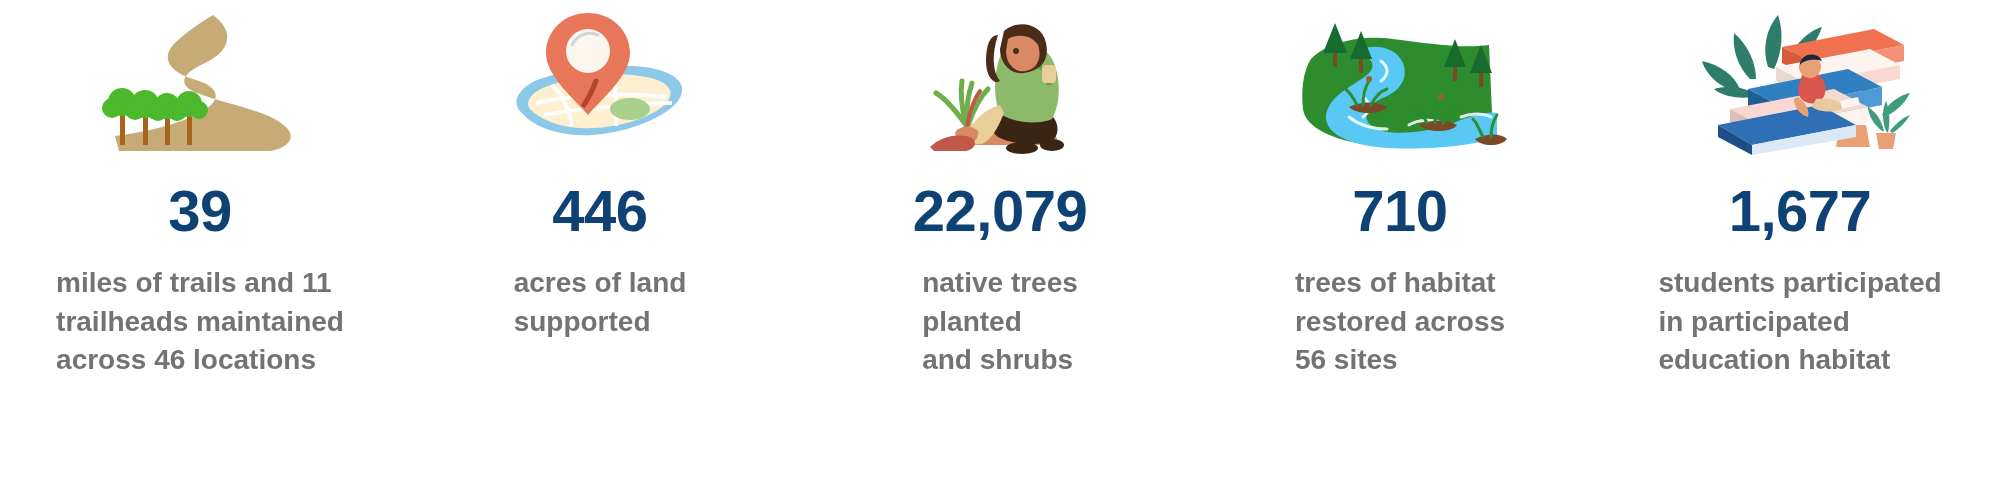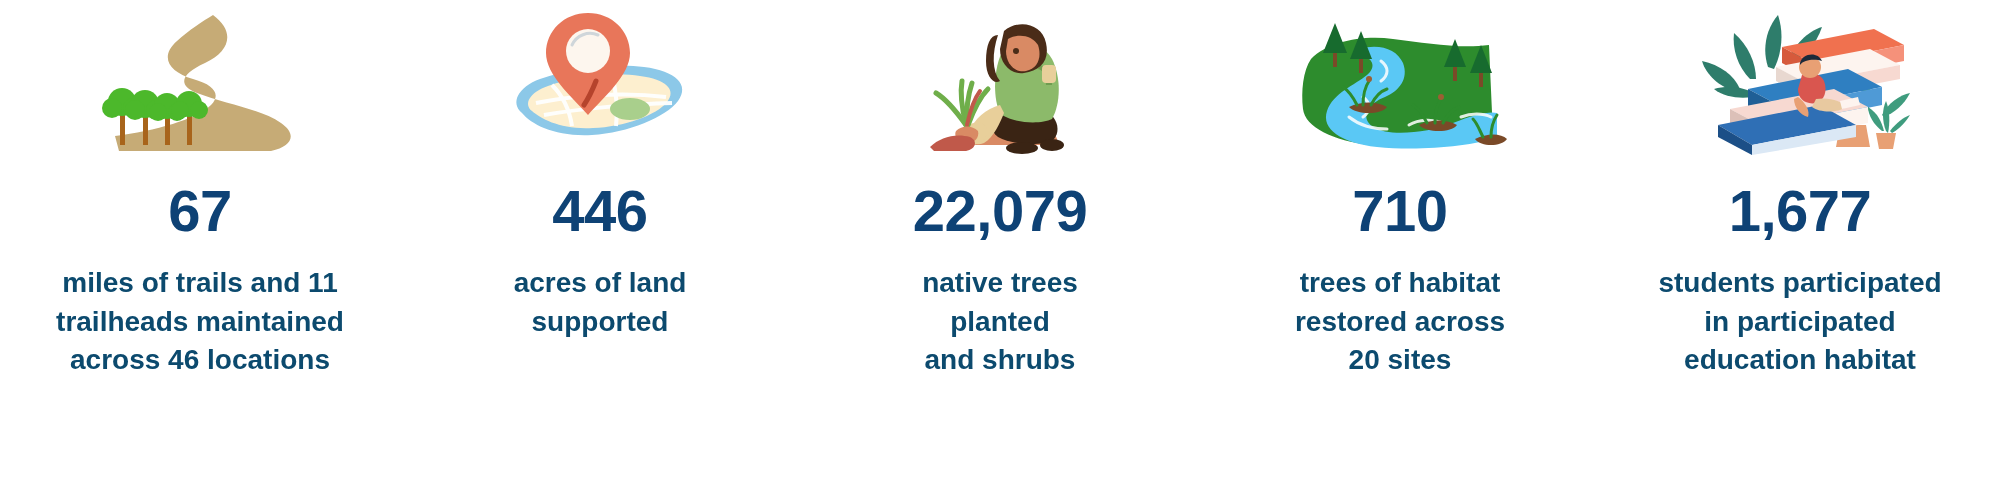--- a/index.html
+++ b/index.html
@@ -51,26 +51,26 @@
     font-weight: bold;
     font-size: 58px;
     line-height: 1.0;
     letter-spacing: -0.5px;
     text-align: center;
     margin-top: 22px;
     margin-bottom: 0;
     white-space: nowrap;
   }
   .stat-caption {
-    color: #0c4a6e;
+    color: #737373;
     font-family: "Liberation Sans", sans-serif;
     font-weight: bold;
     font-size: 28px;
     line-height: 1.38;
-    text-align: center;
+    text-align: left;
     margin-top: 24px;
     padding: 0 6px;
     max-width: 330px;
   }
   .cap-line { display: block; white-space: nowrap; }
 </style>
 </head>
 <body>
 
 <div class="stats-band">
@@ -94,21 +94,21 @@
             <circle cx="71" cy="105" r="10"></circle>
           <circle cx="82" cy="101" r="13"></circle>
             <circle cx="73" cy="107" r="9"></circle>
             <circle cx="92" cy="107" r="9"></circle>
           <circle cx="104" cy="99" r="13"></circle>
             <circle cx="95" cy="105" r="9"></circle>
             <circle cx="114" cy="105" r="9"></circle>
         </g>
       </svg>
     </div>
-    <div class="stat-value">67</div>
+    <div class="stat-value">39</div>
     <div class="stat-caption">
       <span class="cap-line">miles of trails and 11</span>
       <span class="cap-line">trailheads maintained</span>
       <span class="cap-line">across 46 locations</span>
     </div>
   </div>
 
   <div class="stat-item">
     <div class="stat-icon">
       <svg width="200" height="150" viewBox="0 0 200 150">
@@ -213,21 +213,21 @@
             <path d="M190 132 C 186 124, 184 118, 180 114"></path>
             <path d="M198 132 C 198 122, 200 116, 204 110"></path>
           </g>
         </g>
       </svg>
     </div>
     <div class="stat-value">710</div>
     <div class="stat-caption">
       <span class="cap-line">trees of habitat</span>
       <span class="cap-line">restored across</span>
-      <span class="cap-line">20 sites</span>
+      <span class="cap-line">56 sites</span>
     </div>
   </div>
 
   <div class="stat-item">
     <div class="stat-icon">
       <svg width="220" height="150" viewBox="0 0 220 150">
         <g fill="#2e7d6b">
           <path d="M78 62 C 72 44, 76 24, 88 10 C 94 28, 92 48, 84 64 Z"></path>
           <path d="M60 74 C 48 62, 42 44, 44 28 C 58 40, 66 58, 66 74 Z"></path>
           <path d="M44 86 C 30 82, 16 70, 12 56 C 30 60, 44 70, 50 84 Z"></path>

